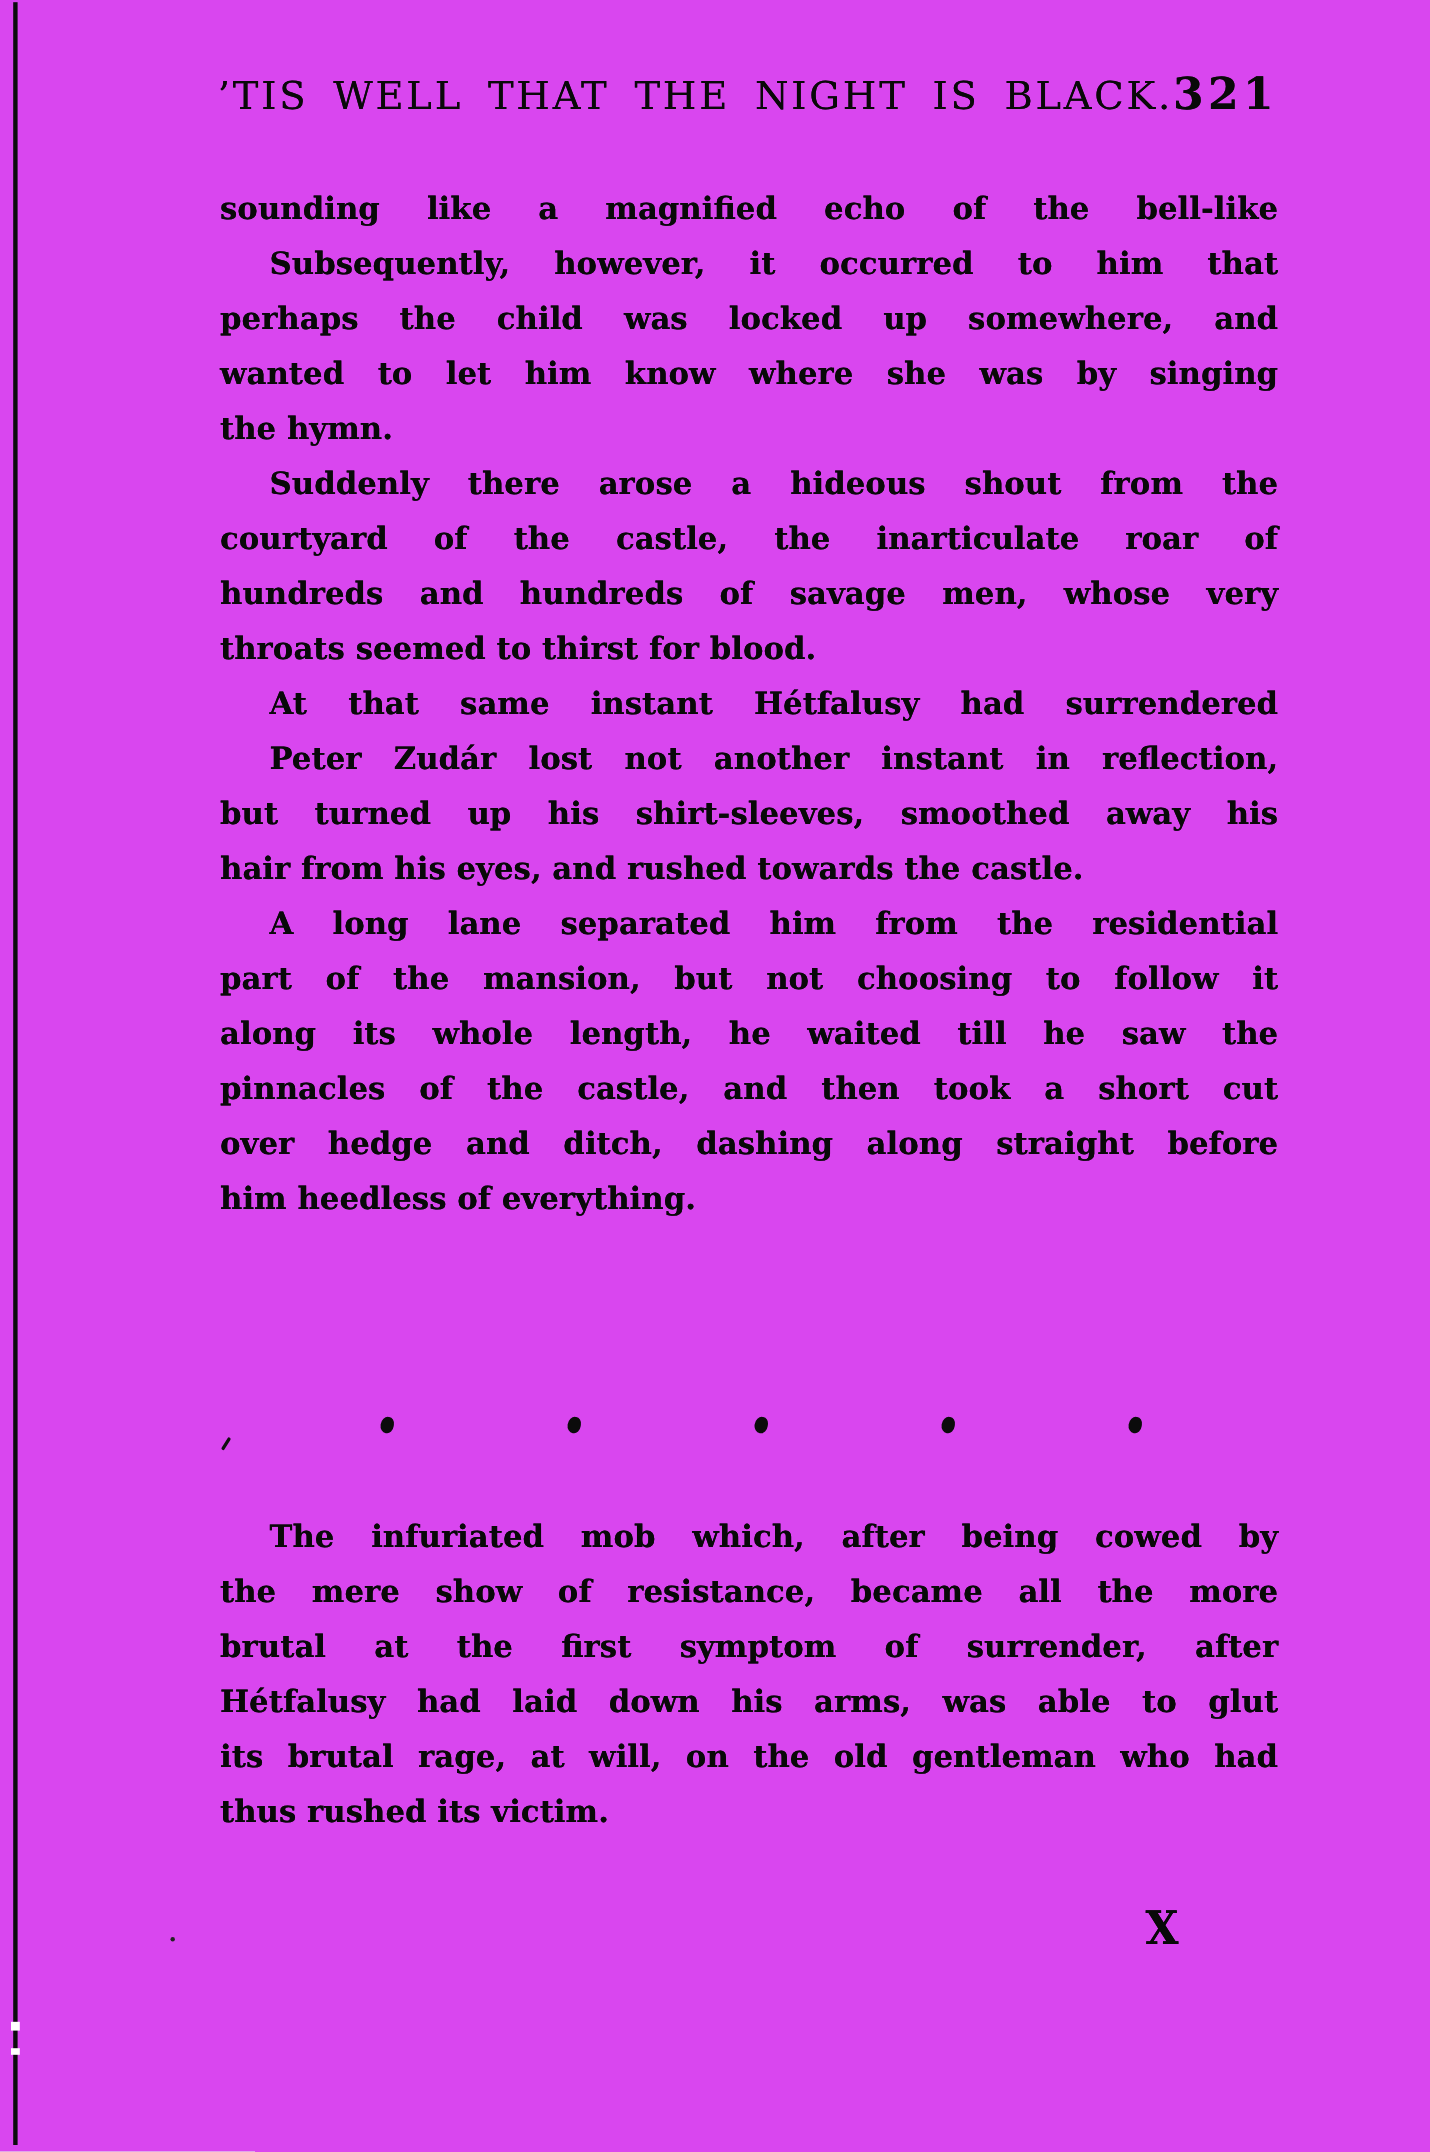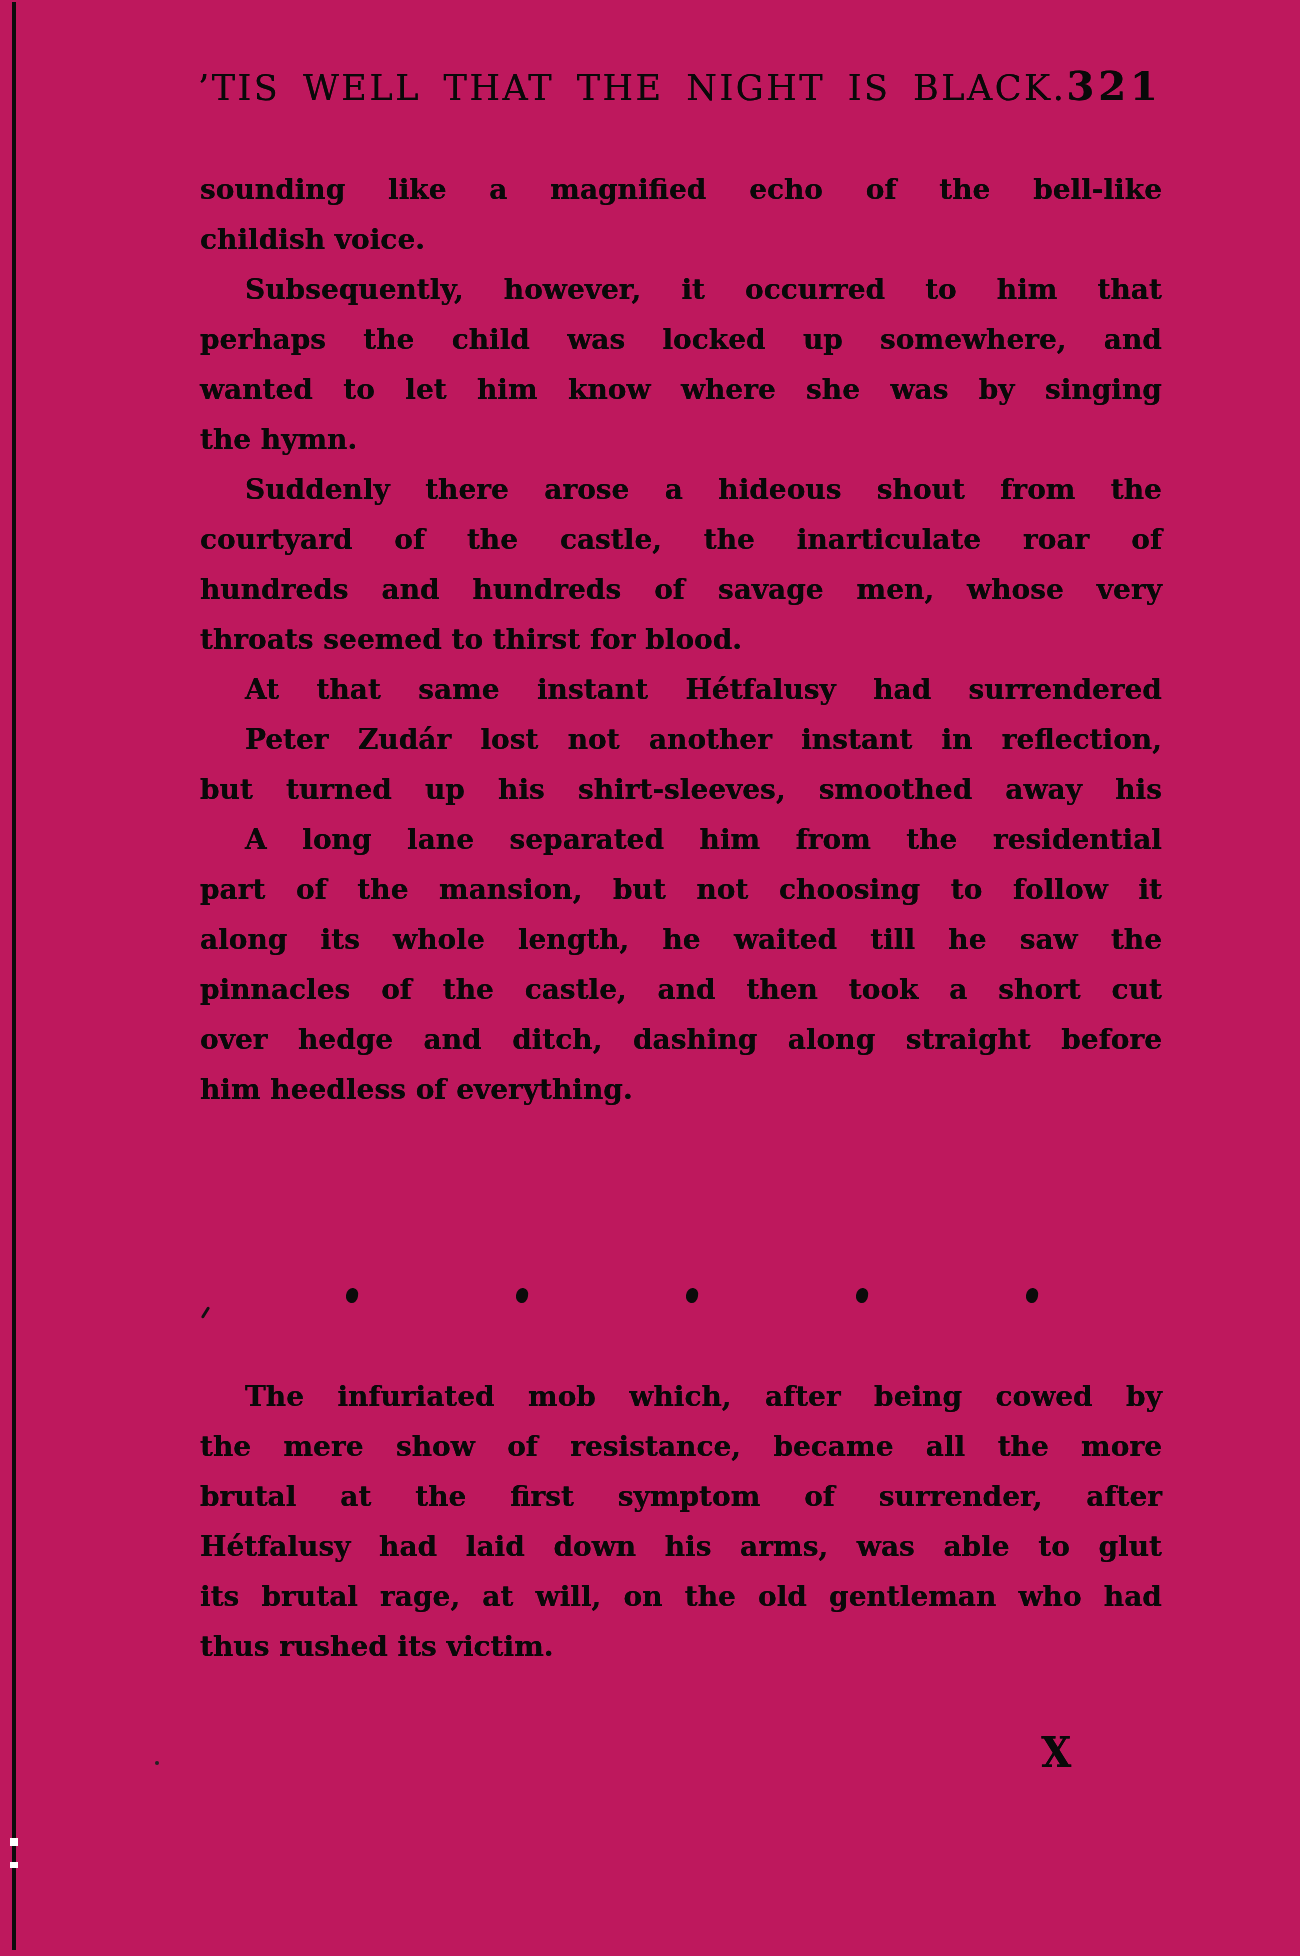--- a/index.html
+++ b/index.html
@@ -1,19 +1,19 @@
 <!DOCTYPE html>
 <html><head>
 <meta charset="utf-8">
 <style>
   html,body{margin:0;padding:0;background:#e8e8e8;}
   #page{
     position:relative;
     width:1300px;height:1956px;
-    background:#be185d;
+    background:#d946ef;
     overflow:hidden;
     font-family:"DejaVu Serif","Liberation Serif",serif;
     color:#090909;
   }
   
   #left-rule{position:absolute;left:12px;top:2px;width:4px;height:1948px;background:#0c0c0c;}
   .rule-gap{position:absolute;left:10px;width:8px;background:#ffffff;}
 
   
   #header{
@@ -86,21 +86,20 @@
         <div class="line j">
           <span>sounding</span>
           <span>like</span>
           <span>a</span>
           <span>magnified</span>
           <span>echo</span>
           <span>of</span>
           <span>the</span>
           <span>bell-like</span>
         </div>
-        <div class="line">childish voice.</div>
       </div>
       <div>
         <div class="line j ind">
           <span>Subsequently,</span>
           <span>however,</span>
           <span>it</span>
           <span>occurred</span>
           <span>to</span>
           <span>him</span>
           <span>that</span>
@@ -187,20 +186,21 @@
         <div class="line j">
           <span>but</span>
           <span>turned</span>
           <span>up</span>
           <span>his</span>
           <span>shirt-sleeves,</span>
           <span>smoothed</span>
           <span>away</span>
           <span>his</span>
         </div>
+        <div class="line">hair from his eyes, and rushed towards the castle.</div>
       </div>
       <div>
         <div class="line j ind">
           <span>A</span>
           <span>long</span>
           <span>lane</span>
           <span>separated</span>
           <span>him</span>
           <span>from</span>
           <span>the</span>

